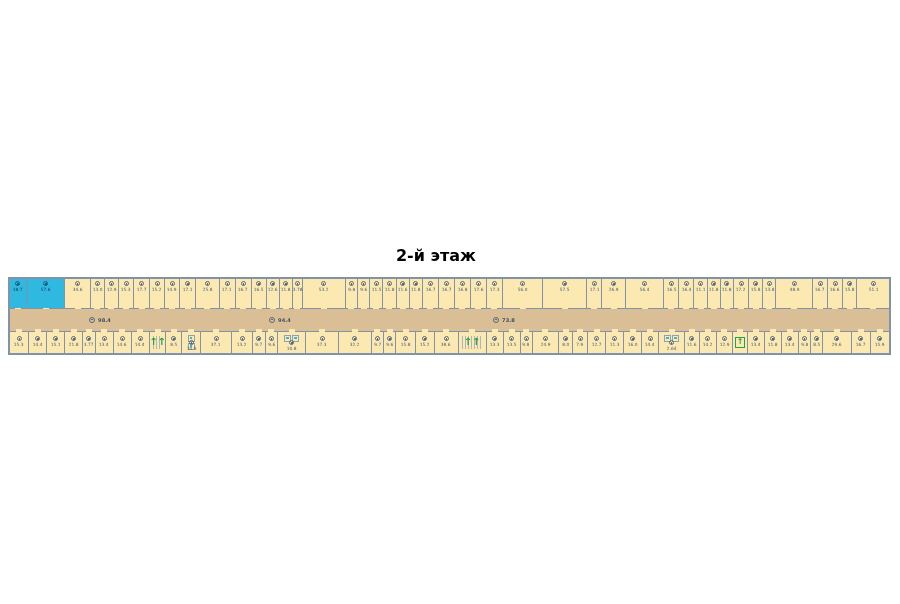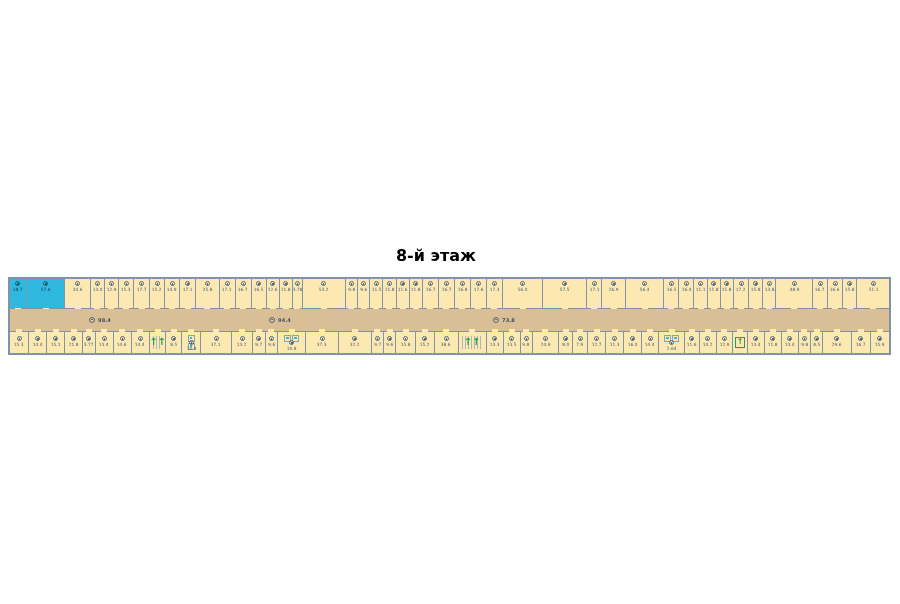--- a/index.html
+++ b/index.html
@@ -57,21 +57,21 @@
 
   
   .cor-label{position:absolute;top:50%;transform:translateY(-50%);display:flex;align-items:center;gap:2px;}
   .cor-label .num-circle{width:6px;height:6px;}
   .cor-label .val{font-size:6px;line-height:6px;font-weight:bold;color:#3e4e63;transform:scale(0.85);white-space:nowrap;}
 </style>
 </head>
 <body>
 
 <div id="stage">
-  <div id="floor-title">8-й этаж</div>
+  <div id="floor-title">2-й этаж</div>
 
   <div id="plan">
     <div id="row-top" class="row">
         <div class="room highlight" style="flex-grow: 17; flex-basis: 0px;">
           <div class="lbl">
             <span class="num-circle"></span>
             <span class="area">18.7</span>
           </div>
           <i class="door"></i>
         </div>

